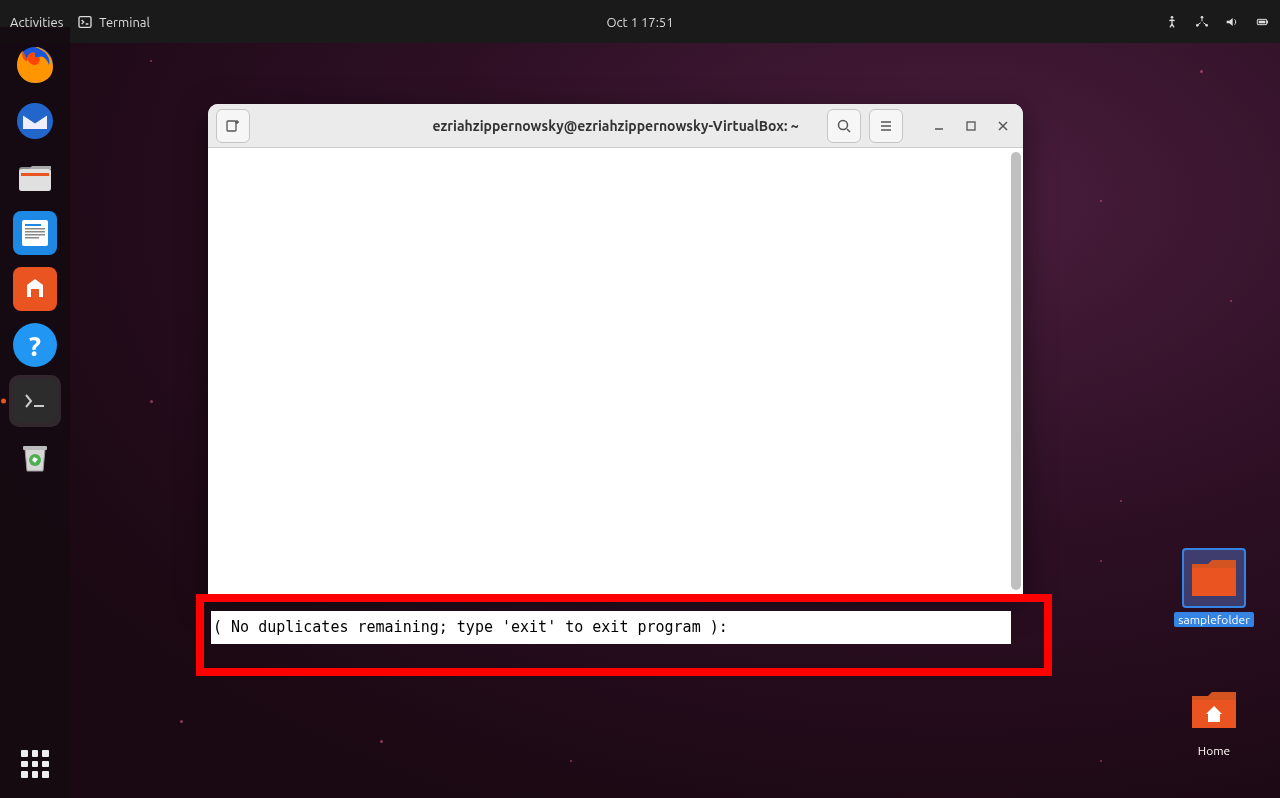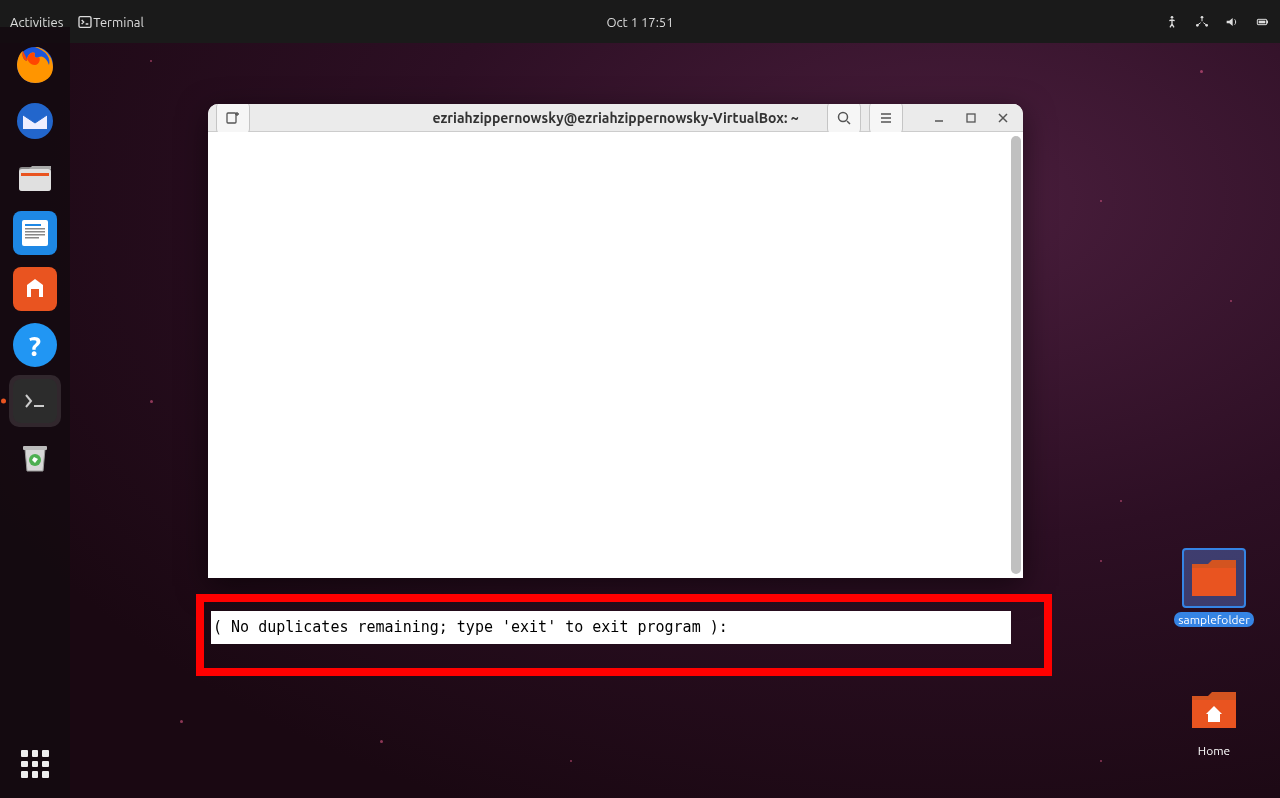--- a/index.html
+++ b/index.html
@@ -26,21 +26,21 @@
     .s11 { width:2px;height:2px;top:560px;left:1100px; }
     .s12 { width:2px;height:2px;top:60px;left:150px; }
 
     
     .topbar {
       position: absolute; top:0; left:0; right:0; height:43px;
       background: #1a1a1a; color:#ddd; display:flex; align-items:center;
       font-size:13px; padding:0 10px;
     }
     .topbar .left { display:flex; align-items:center; gap:14px; }
-    .topbar .app { display:flex; align-items:center; }
+    .topbar .app { display:flex; align-items:center; gap:6px; }
     .topbar .center { position:absolute; left:50%; transform:translateX(-50%); }
     .topbar .right { position:absolute; right:10px; display:flex; gap:14px; align-items:center; }
     .topbar svg { width:16px; height:16px; fill:#ddd; }
 
     
     .dock {
       position:absolute; top:27px; left:0; bottom:0; width:70px;
       background: rgba(20,10,16,0.85);
       display:flex; flex-direction:column; align-items:center;
       padding-top:12px; gap:4px;
@@ -73,21 +73,21 @@
     }
     .desktop-icon.selected .iconwrap { background:rgba(100,150,255,0.35); border:2px solid #3584e4; border-radius:4px; }
 
     
     .terminal-window {
       position:absolute; top:104px; left:208px; width:815px;
       background:#fff; border-radius:10px 10px 0 0; box-shadow:0 8px 30px rgba(0,0,0,0.5);
       overflow:hidden;
     }
     .titlebar {
-      height:28px; background:#ebebeb; border-bottom:1px solid #ccc;
+      height:44px; background:#ebebeb; border-bottom:1px solid #ccc;
       display:flex; align-items:center; padding:0 8px; position:relative;
     }
     .tb-btn {
       width:34px; height:34px; border:1px solid #c5c5c5; background:#f6f6f6;
       border-radius:6px; display:flex; align-items:center; justify-content:center;
       font-size:14px; color:#333;
     }
     .tb-title { position:absolute; left:50%; transform:translateX(-50%); font-size:14px; color:#333; font-weight:bold; }
     .tb-right { position:absolute; right:8px; display:flex; gap:8px; align-items:center; }
     .win-btn { width:24px; height:24px; display:flex; align-items:center; justify-content:center; color:#555; border-radius:4px; }
@@ -246,21 +246,21 @@
   </div>
 </div>
 
 <div class="desktop-icon selected" style="top:548px; left:1174px;">
   <div class="iconwrap">
     <svg width="48" height="44" viewBox="0 0 48 44">
         <path d="M2 8L18 8L22 4L46 4L46 40L2 40Z" fill="#d35420"></path>
         <path d="M2 12L46 12L46 40L2 40Z" fill="#e95420"></path>
       </svg>
   </div>
-  <div style="background:#3584e4;border-radius:7px;padding:1px 4px;display:inline-block;">samplefolder</div>
+  <div style="background:#3584e4;border-radius:2px;padding:1px 4px;display:inline-block;">samplefolder</div>
 </div>
 
 <div class="desktop-icon" style="top:680px; left:1174px;">
   <div class="iconwrap">
     <svg width="48" height="44" viewBox="0 0 48 44">
         <path d="M2 8L18 8L22 4L46 4L46 40L2 40Z" fill="#d35420"></path>
         <path d="M2 12L46 12L46 40L2 40Z" fill="#e95420"></path>
         <path d="M24 18L32 26H30V34H18V26H16L24 18" fill="#fff"></path>
       </svg>
   </div>

